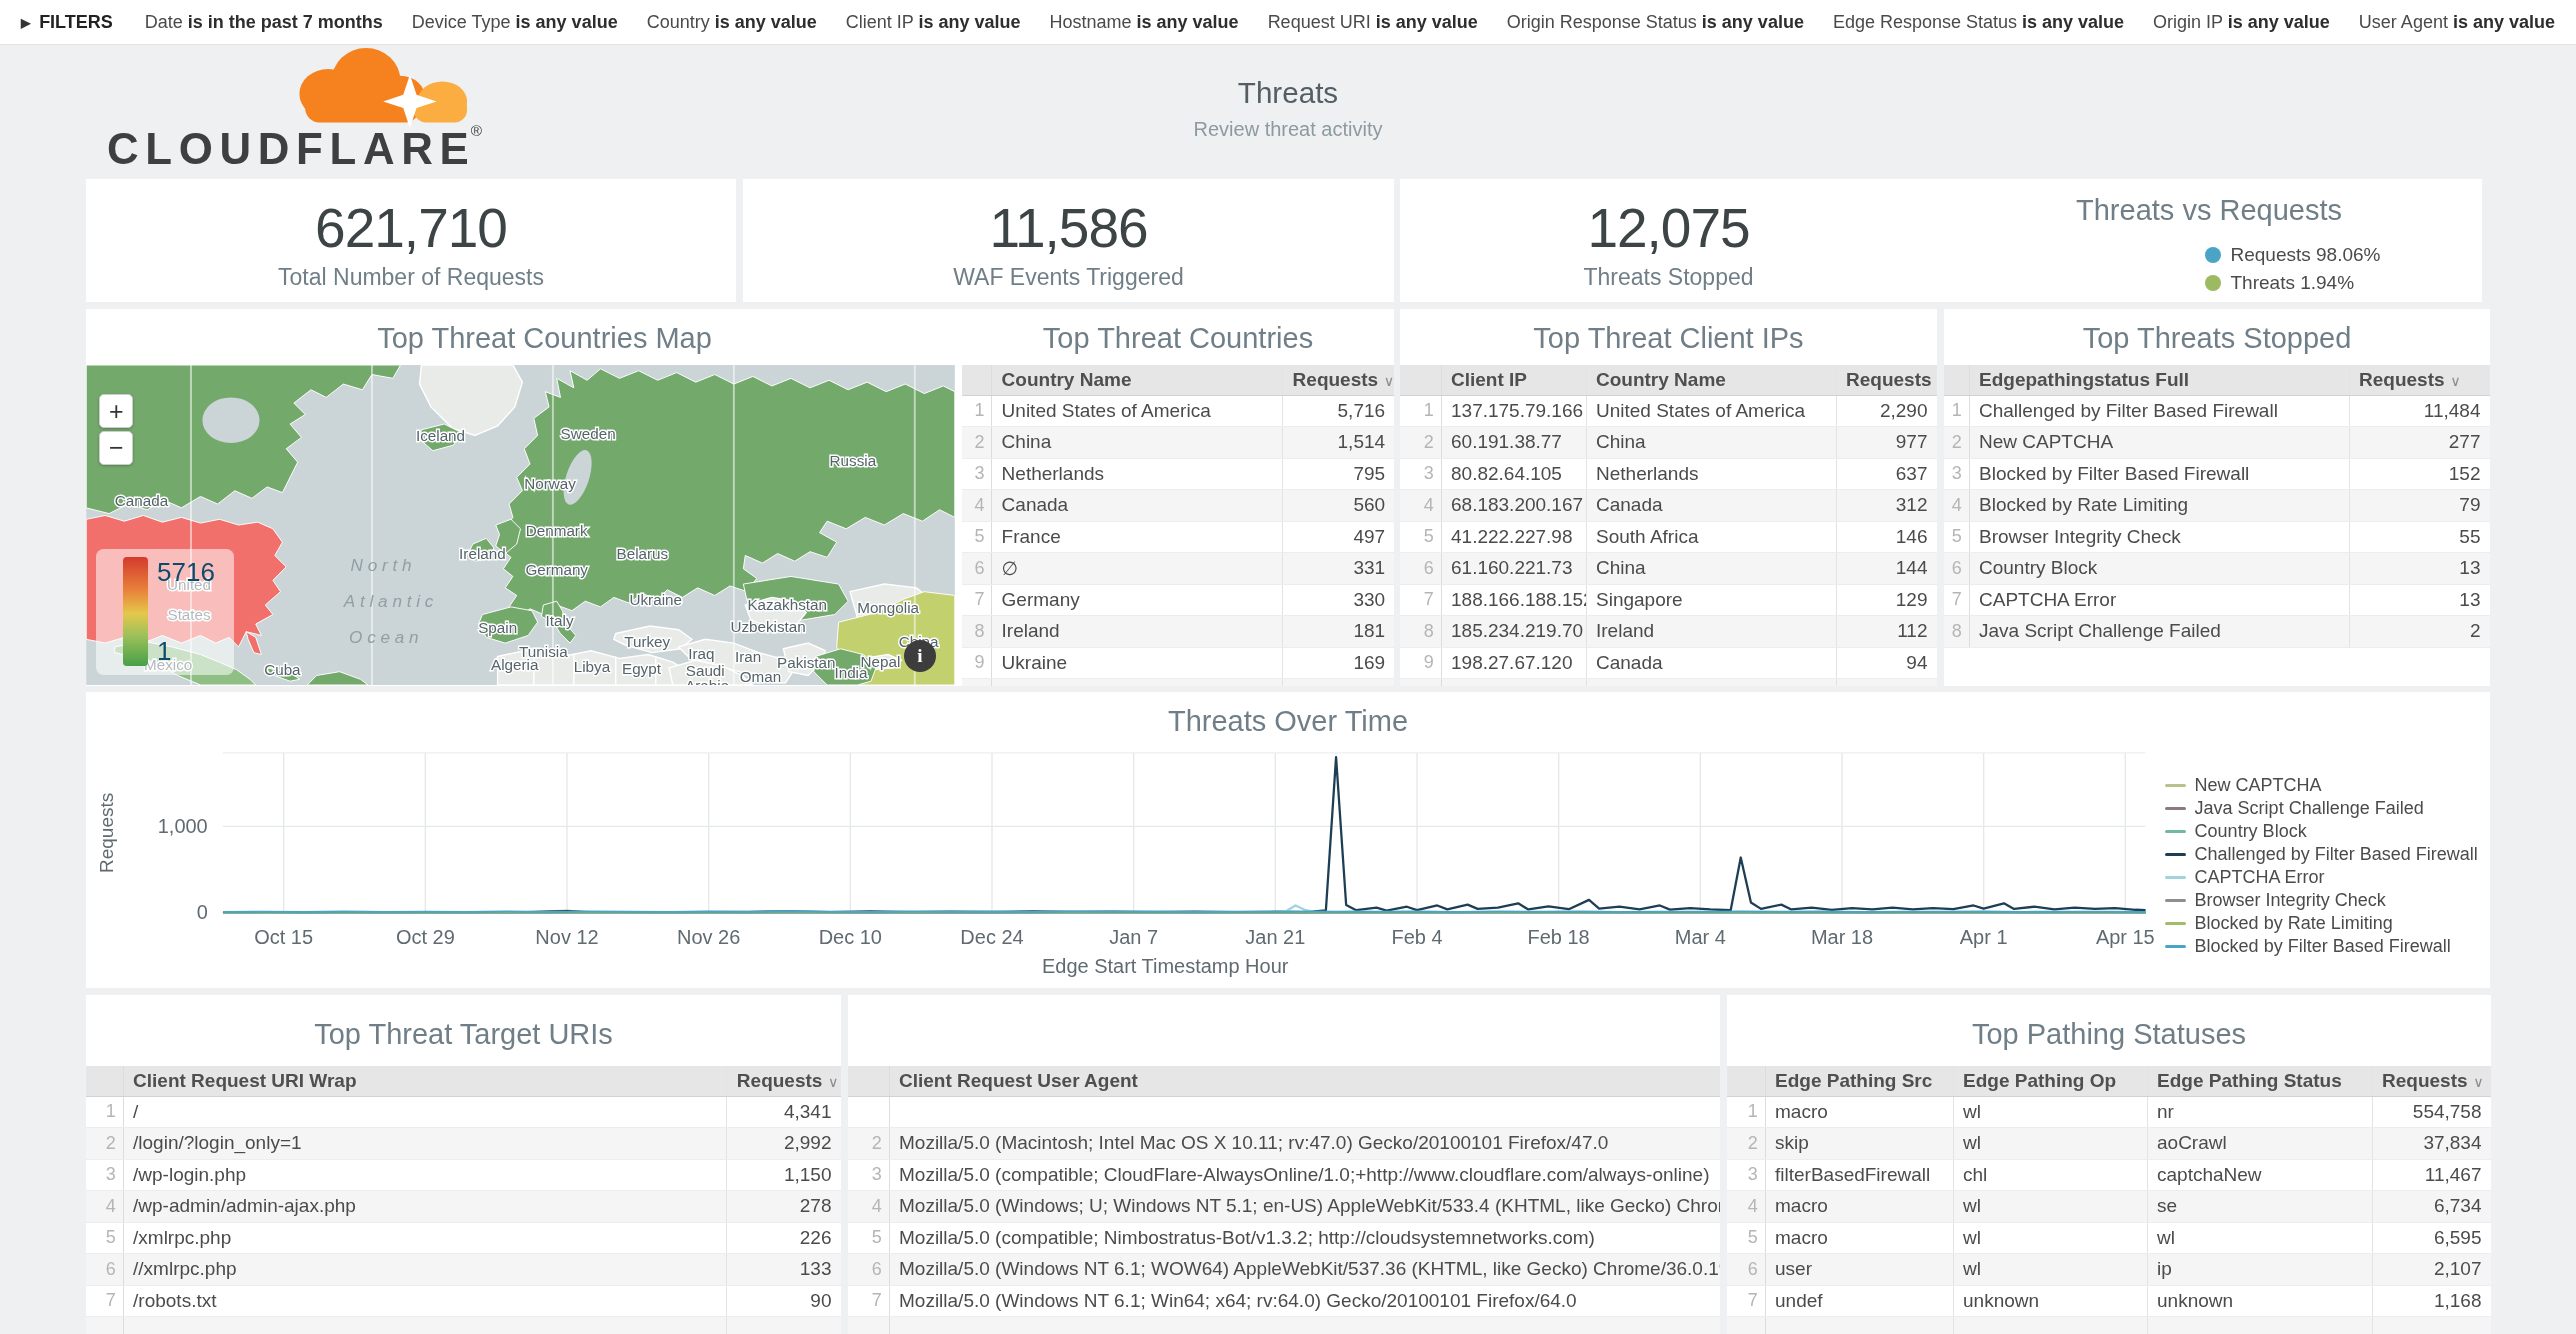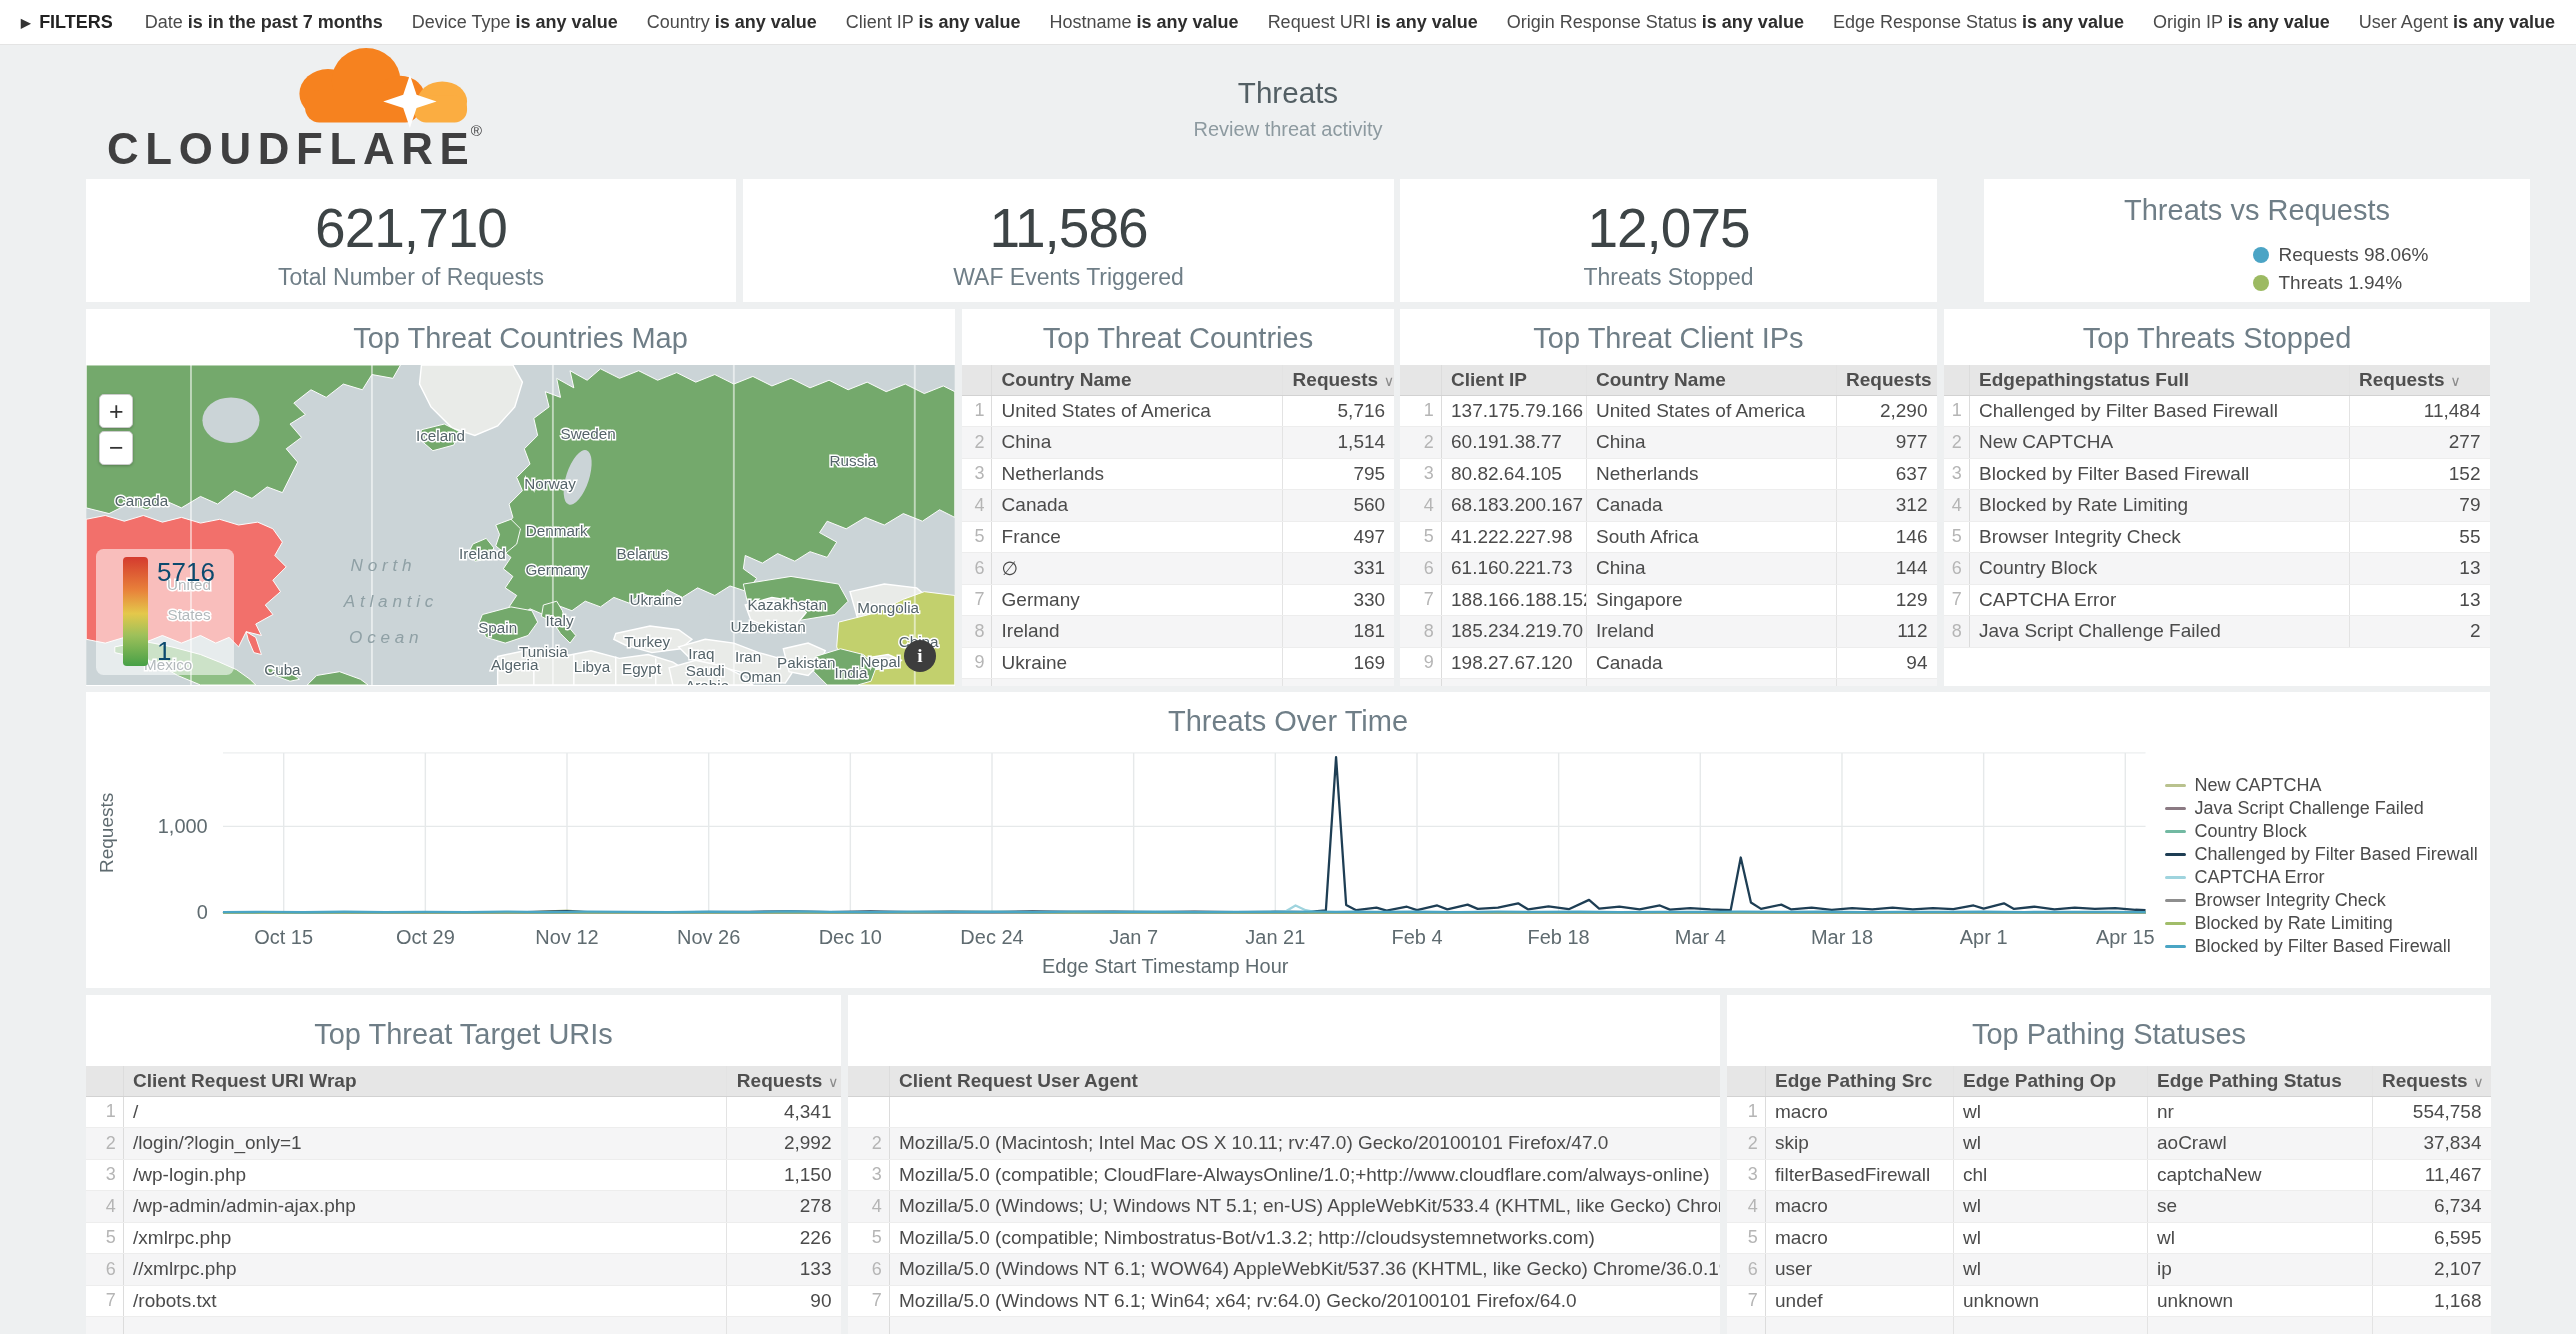--- a/index.html
+++ b/index.html
@@ -98,35 +98,35 @@
     <div class="stat-lbl">Total Number of Requests</div>
   </div>
   <div class="card" style="left:743px;top:179px;width:651px;height:123px;">
     <div class="stat-val">11,586</div>
     <div class="stat-lbl">WAF Events Triggered</div>
   </div>
   <div class="card" style="left:1400px;top:179px;width:537px;height:123px;">
     <div class="stat-val">12,075</div>
     <div class="stat-lbl">Threats Stopped</div>
   </div>
-  <div class="card" style="left:1984px;top:179px;width:546px;height:123px;">
+  <div class="card" style="left:1936px;top:179px;width:546px;height:123px;">
     <div class="sec-title tvr-title">Threats vs Requests</div>
     <div class="tvr-legend" id="tvr-legend">
         <div class="tvr-item">
           <span class="dot" style="background: rgb(75, 164, 197);"></span>
           <span>Requests 98.06%</span>
         </div>
         <div class="tvr-item">
           <span class="dot" style="background: rgb(156, 186, 98);"></span>
           <span>Threats 1.94%</span>
         </div>
       </div>
   </div>
 
-  <div class="card" style="left:86px;top:309px;width:869px;height:377px;">
+  <div class="card" style="left:86px;top:309px;width:869px;height:377px;padding-left:24px;">
     <div class="sec-title" style="margin-top:13.3px;">Top Threat Countries Map</div>
     <div id="map-wrap">
       <svg width="869" height="320" viewBox="0 0 912 336">
         <rect width="912" height="336" fill="#cbd4d7"></rect>
 
         <path fill="#74a96c" stroke="#ffffff" stroke-width="1" d="M0,0 H330 L322,14 300,10 290,26 270,20 252,34 236,26 218,40 230,52 214,62 226,76 210,88 222,102 206,134 190,128 174,140 156,132 138,146 120,138 100,150 82,142 64,152 44,146 24,156 0,150 Z"></path>
         <ellipse cx="152" cy="58" rx="30" ry="24" fill="#cbd4d7"></ellipse>
 
         <path fill="#e9ebe8" stroke="#ffffff" stroke-width="1.5" d="M352,0 L448,0 458,18 450,44 432,64 408,74 384,66 362,44 350,20 Z"></path>
 

